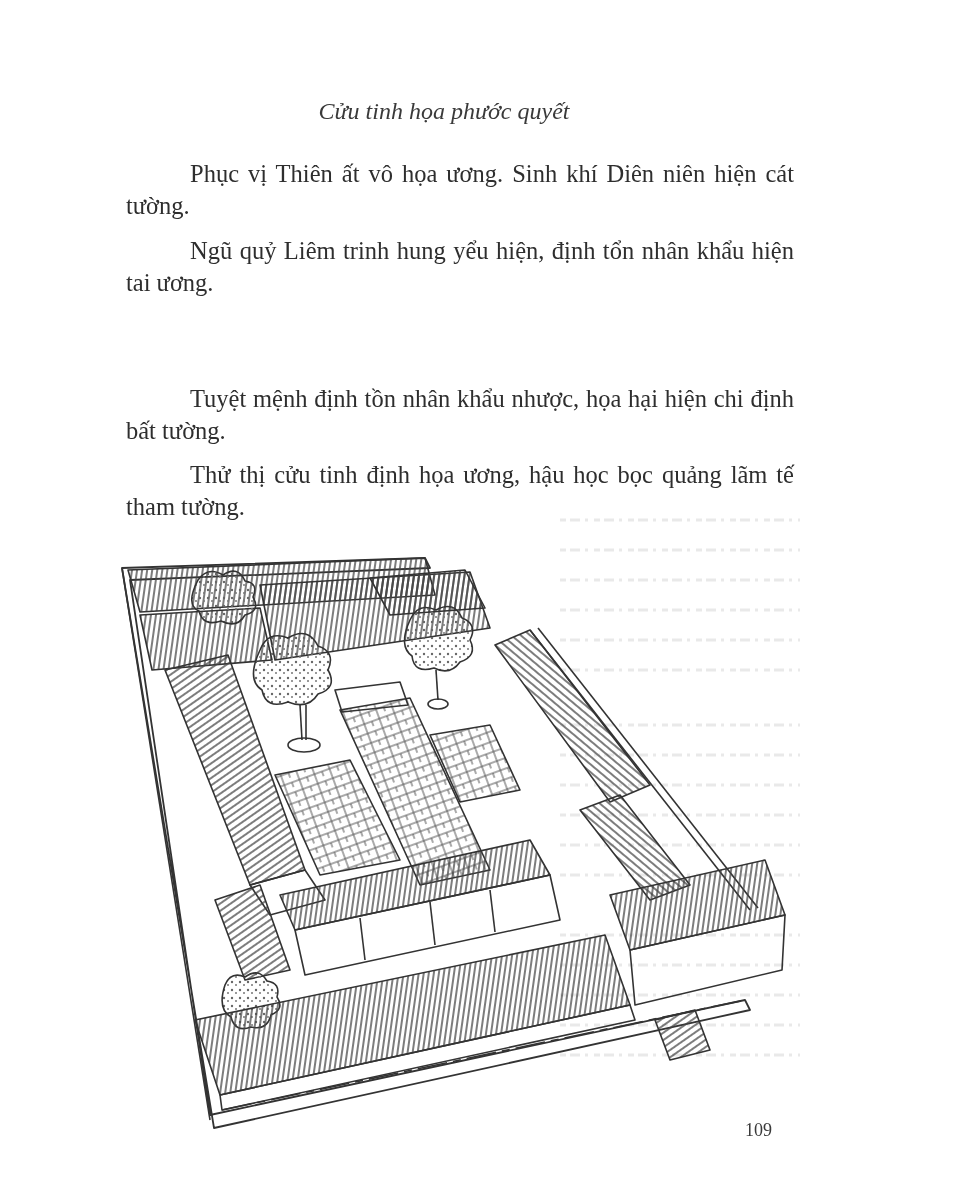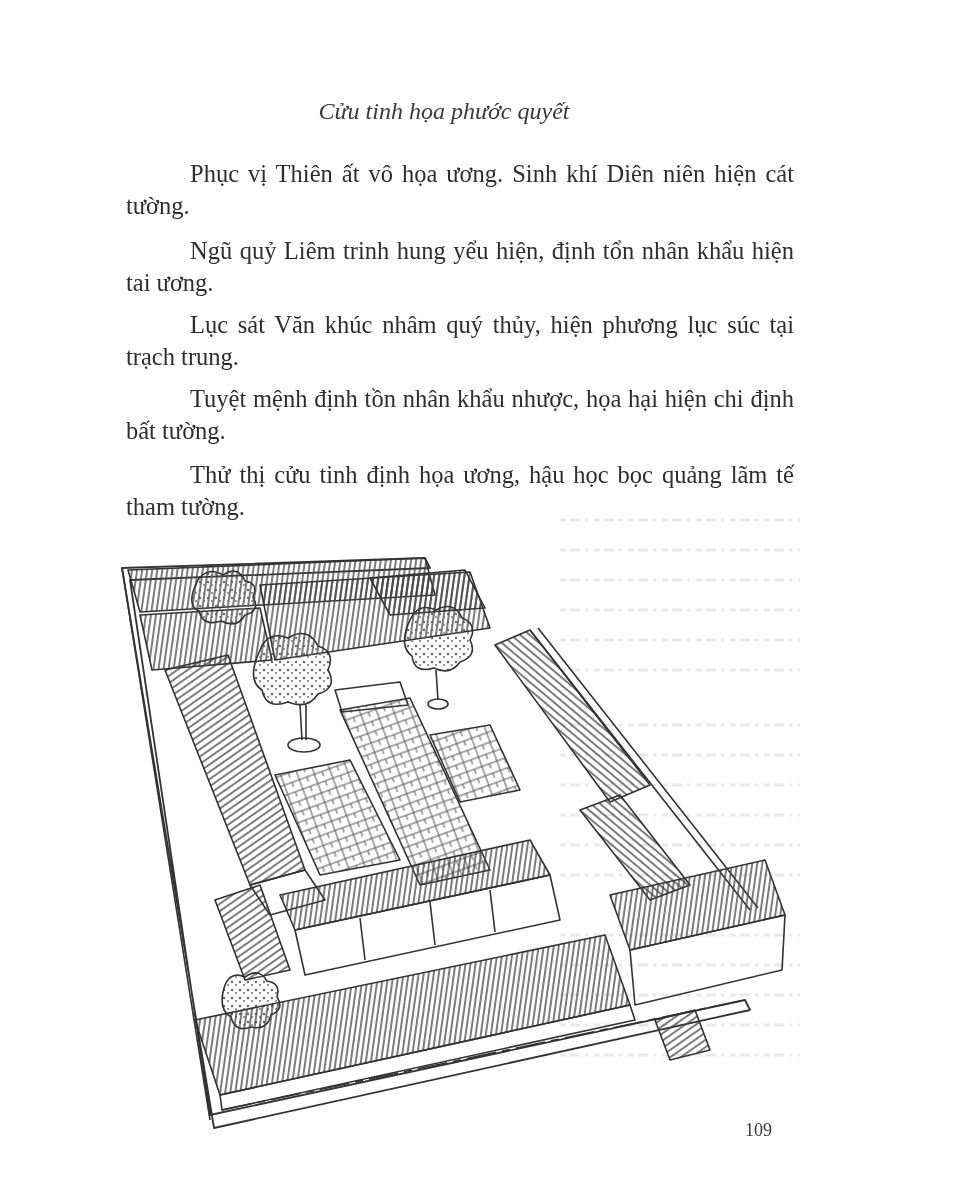--- a/index.html
+++ b/index.html
@@ -32,21 +32,20 @@
   </style>
 </head>
 <body>
 
 <div class="page">
 
   <div class="title">Cửu tinh họa phước quyết</div>
 
   <p class="para p1">Phục vị Thiên ất vô họa ương. Sinh khí Diên niên hiện cát tường.</p>
   <p class="para p2">Ngũ quỷ Liêm trinh hung yểu hiện, định tổn nhân khẩu hiện tai ương.</p>
-  <p class="para p3">Lục sát Văn khúc nhâm quý thủy, hiện phương lục súc tại trạch trung.</p>
   <p class="para p5">Thử thị cửu tinh định họa ương, hậu học bọc quảng lãm tế tham tường.</p>
   <p class="para p4">Tuyệt mệnh định tồn nhân khẩu nhược, họa hại hiện chi định bất tường.</p>
 
   <svg class="bleed" viewBox="0 0 240 590">
     <g stroke="#888" stroke-width="3" stroke-dasharray="6 4 10 5 3 6">
       <line x1="0" y1="25" x2="240" y2="25"></line>
       <line x1="0" y1="55" x2="240" y2="55"></line>
       <line x1="0" y1="85" x2="240" y2="85"></line>
       <line x1="0" y1="115" x2="240" y2="115"></line>
       <line x1="0" y1="145" x2="240" y2="145"></line>

